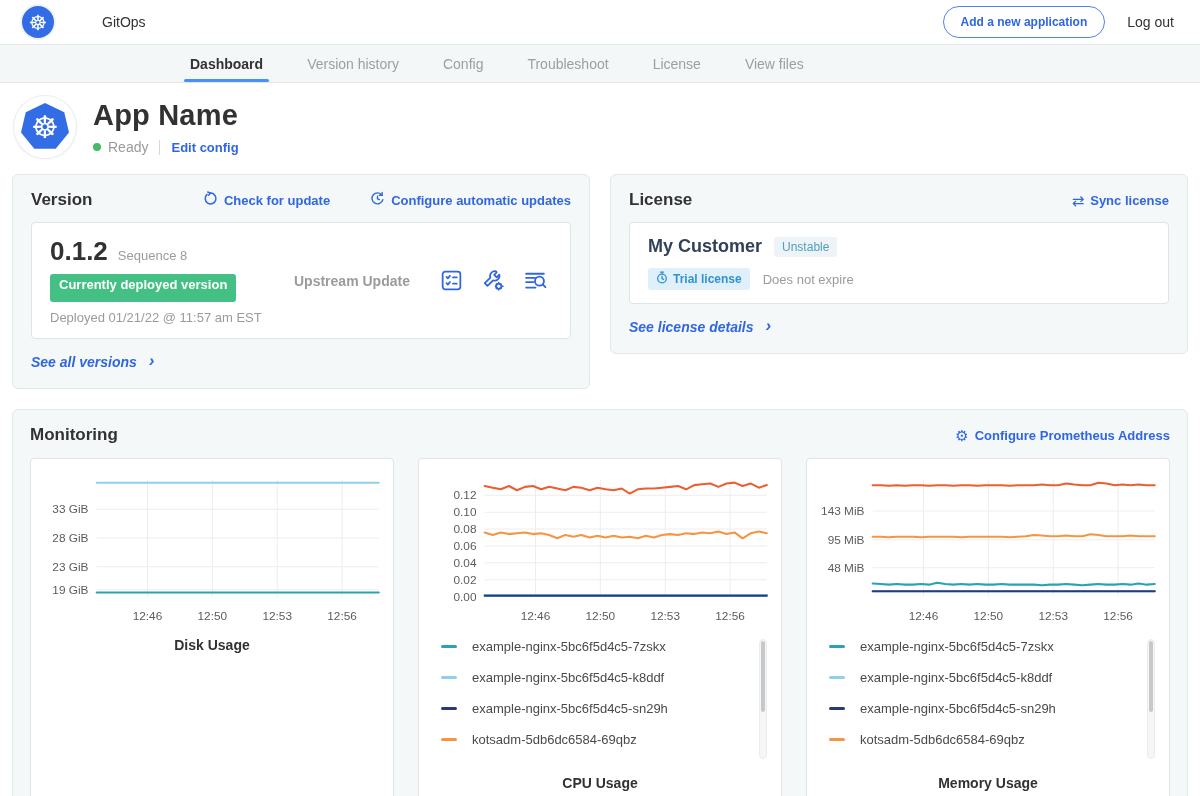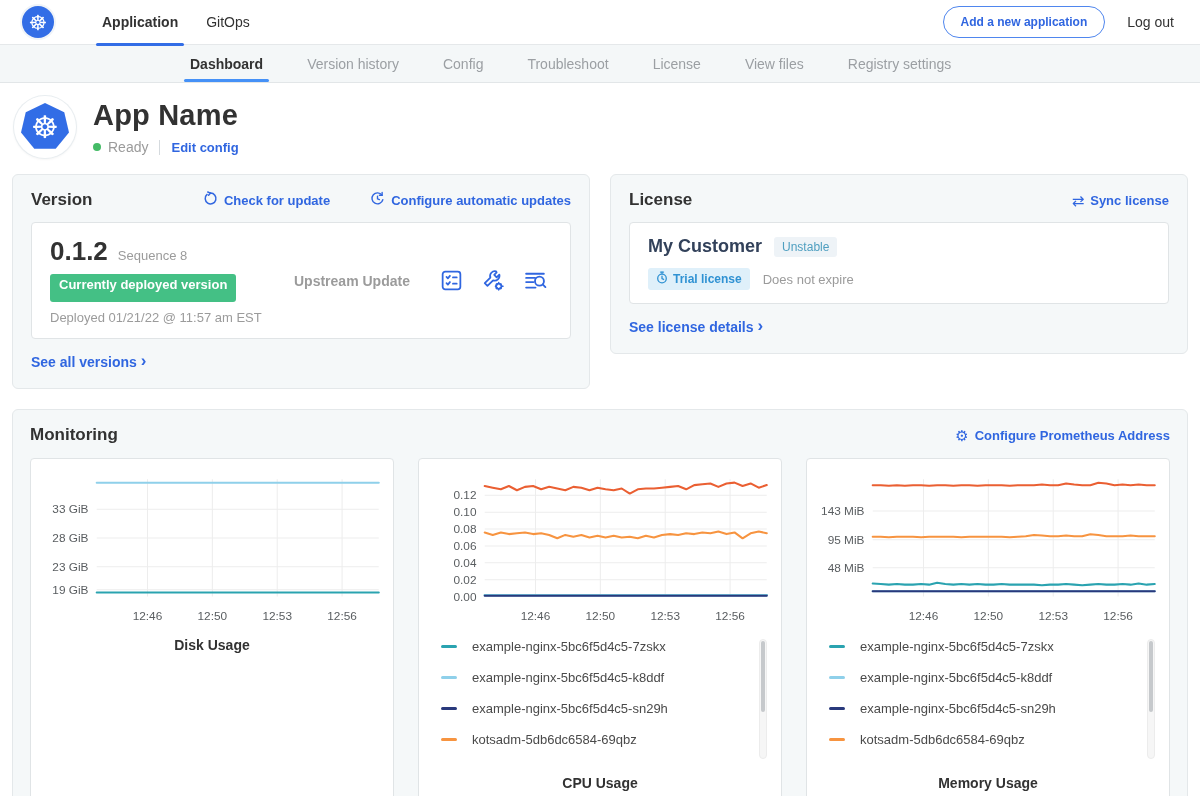--- a/index.html
+++ b/index.html
@@ -51,21 +51,21 @@
   .version-inner { display:flex; align-items:center; }
   .ver-left { width:230px; }
   .ver-num-row { display:flex; align-items:baseline; gap:10px; }
   .ver-num { font-size:26px; font-weight:bold; color:#323232; }
   .ver-seq { font-size:13px; color:#9b9b9b; }
   .green-badge { display:inline-block; margin-top:7px; background:#44c085; color:#fff; font-size:13px; font-weight:bold; padding:3px 9px 10px; border-radius:3px; }
   .deployed-at { margin-top:8px; font-size:13px; color:#9b9b9b; }
   .ver-source { flex:1; font-size:14px; font-weight:bold; color:#9b9b9b; padding-left:14px; }
   .ver-icons { display:flex; align-items:center; gap:17px; color:#3066e0; padding-right:4px; }
   .ver-icons .ic { cursor:pointer; display:flex; }
-  .see-link { display:inline-flex; align-items:center; gap:4px; margin-top:13px; font-size:14px; }
+  .see-link { display:inline-flex; align-items:center; gap:12px; margin-top:13px; font-size:14px;font-style:italic; }
   .chev { font-size:17px; font-weight:bold; transform:translateY(-1px); }
 
   .lic-name-row { display:flex; align-items:center; gap:12px; }
   .lic-name { font-size:18px; font-weight:bold; color:#32415a; }
   .chan-badge { background:#eef3f7; color:#4f9fc0; font-size:12px; padding:3px 8px; border-radius:3px; }
   .lic-row2 { display:flex; align-items:center; gap:13px; margin-top:11px; }
   .trial-badge { display:inline-flex; align-items:center; gap:5px; background:#dff0fa; color:#3092d3; font-size:12px; font-weight:bold; padding:3px 8px; border-radius:3px; }
   .expiry { font-size:13px; color:#9b9b9b; }
 
   
@@ -82,23 +82,20 @@
   .legend-thumb { position:absolute; top:1px; left:1px; right:1px; height:60%; background:#c6c9cc; border-radius:4px; }
   .chart-title { text-align:center; font-size:14px; font-weight:bold; color:#323232; padding:10px 0 14px 0; }
 </style>
 </head>
 <body>
 
 <div class="topnav">
   <div class="k8s-logo">
       <span>☸</span>
     </div>
-  <div class="topnav-tab active">
-      <span>Application</span>
-    </div>
   <div class="topnav-tab">
       <span>GitOps</span>
     </div>
   <div class="topnav-spacer"></div>
   <button class="add-app-btn">Add a new application</button>
   <div class="logout">Log out</div>
 </div>
 
 <div class="subnav">
   <div class="subnav-tab active">
@@ -111,23 +108,20 @@
       <span>Config</span>
     </div>
   <div class="subnav-tab">
       <span>Troubleshoot</span>
     </div>
   <div class="subnav-tab">
       <span>License</span>
     </div>
   <div class="subnav-tab">
       <span>View files</span>
-    </div>
-  <div class="subnav-tab">
-      <span>Registry settings</span>
     </div>
 </div>
 
 <div class="app-header">
   <div class="avatar-ring">
     <div class="avatar-hept">
         <span>☸</span>
       </div>
   </div>
   <div>

